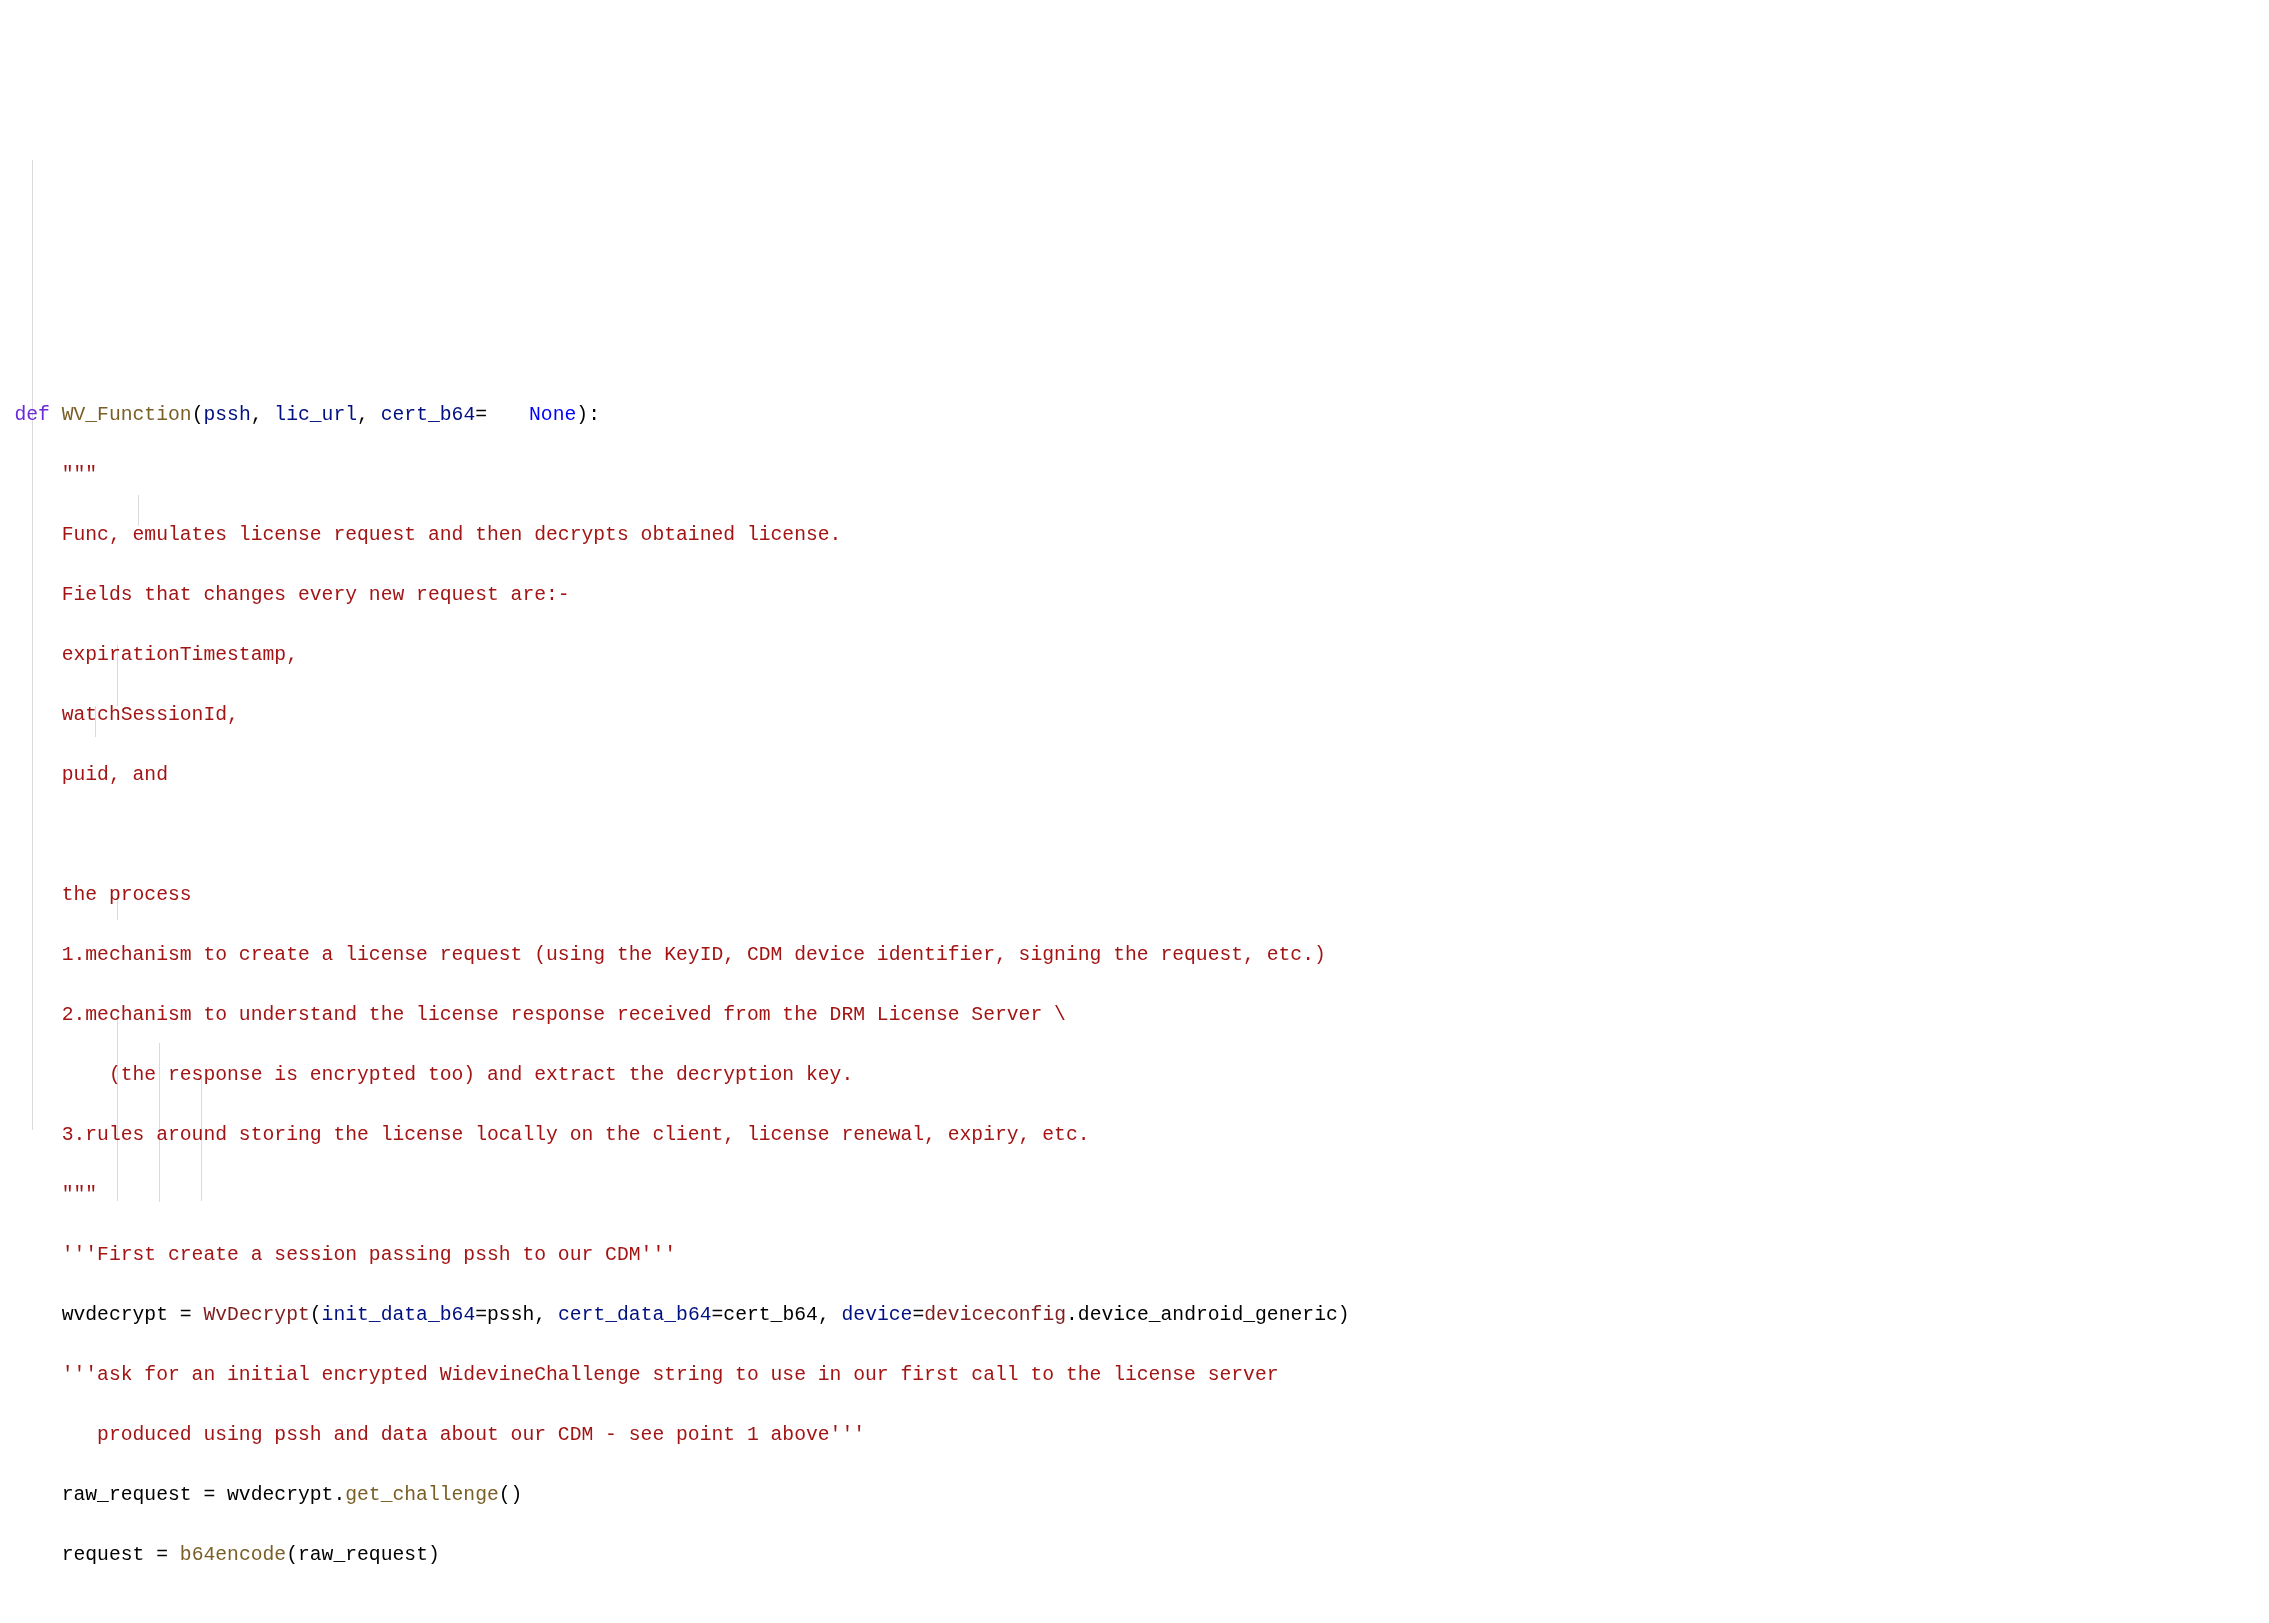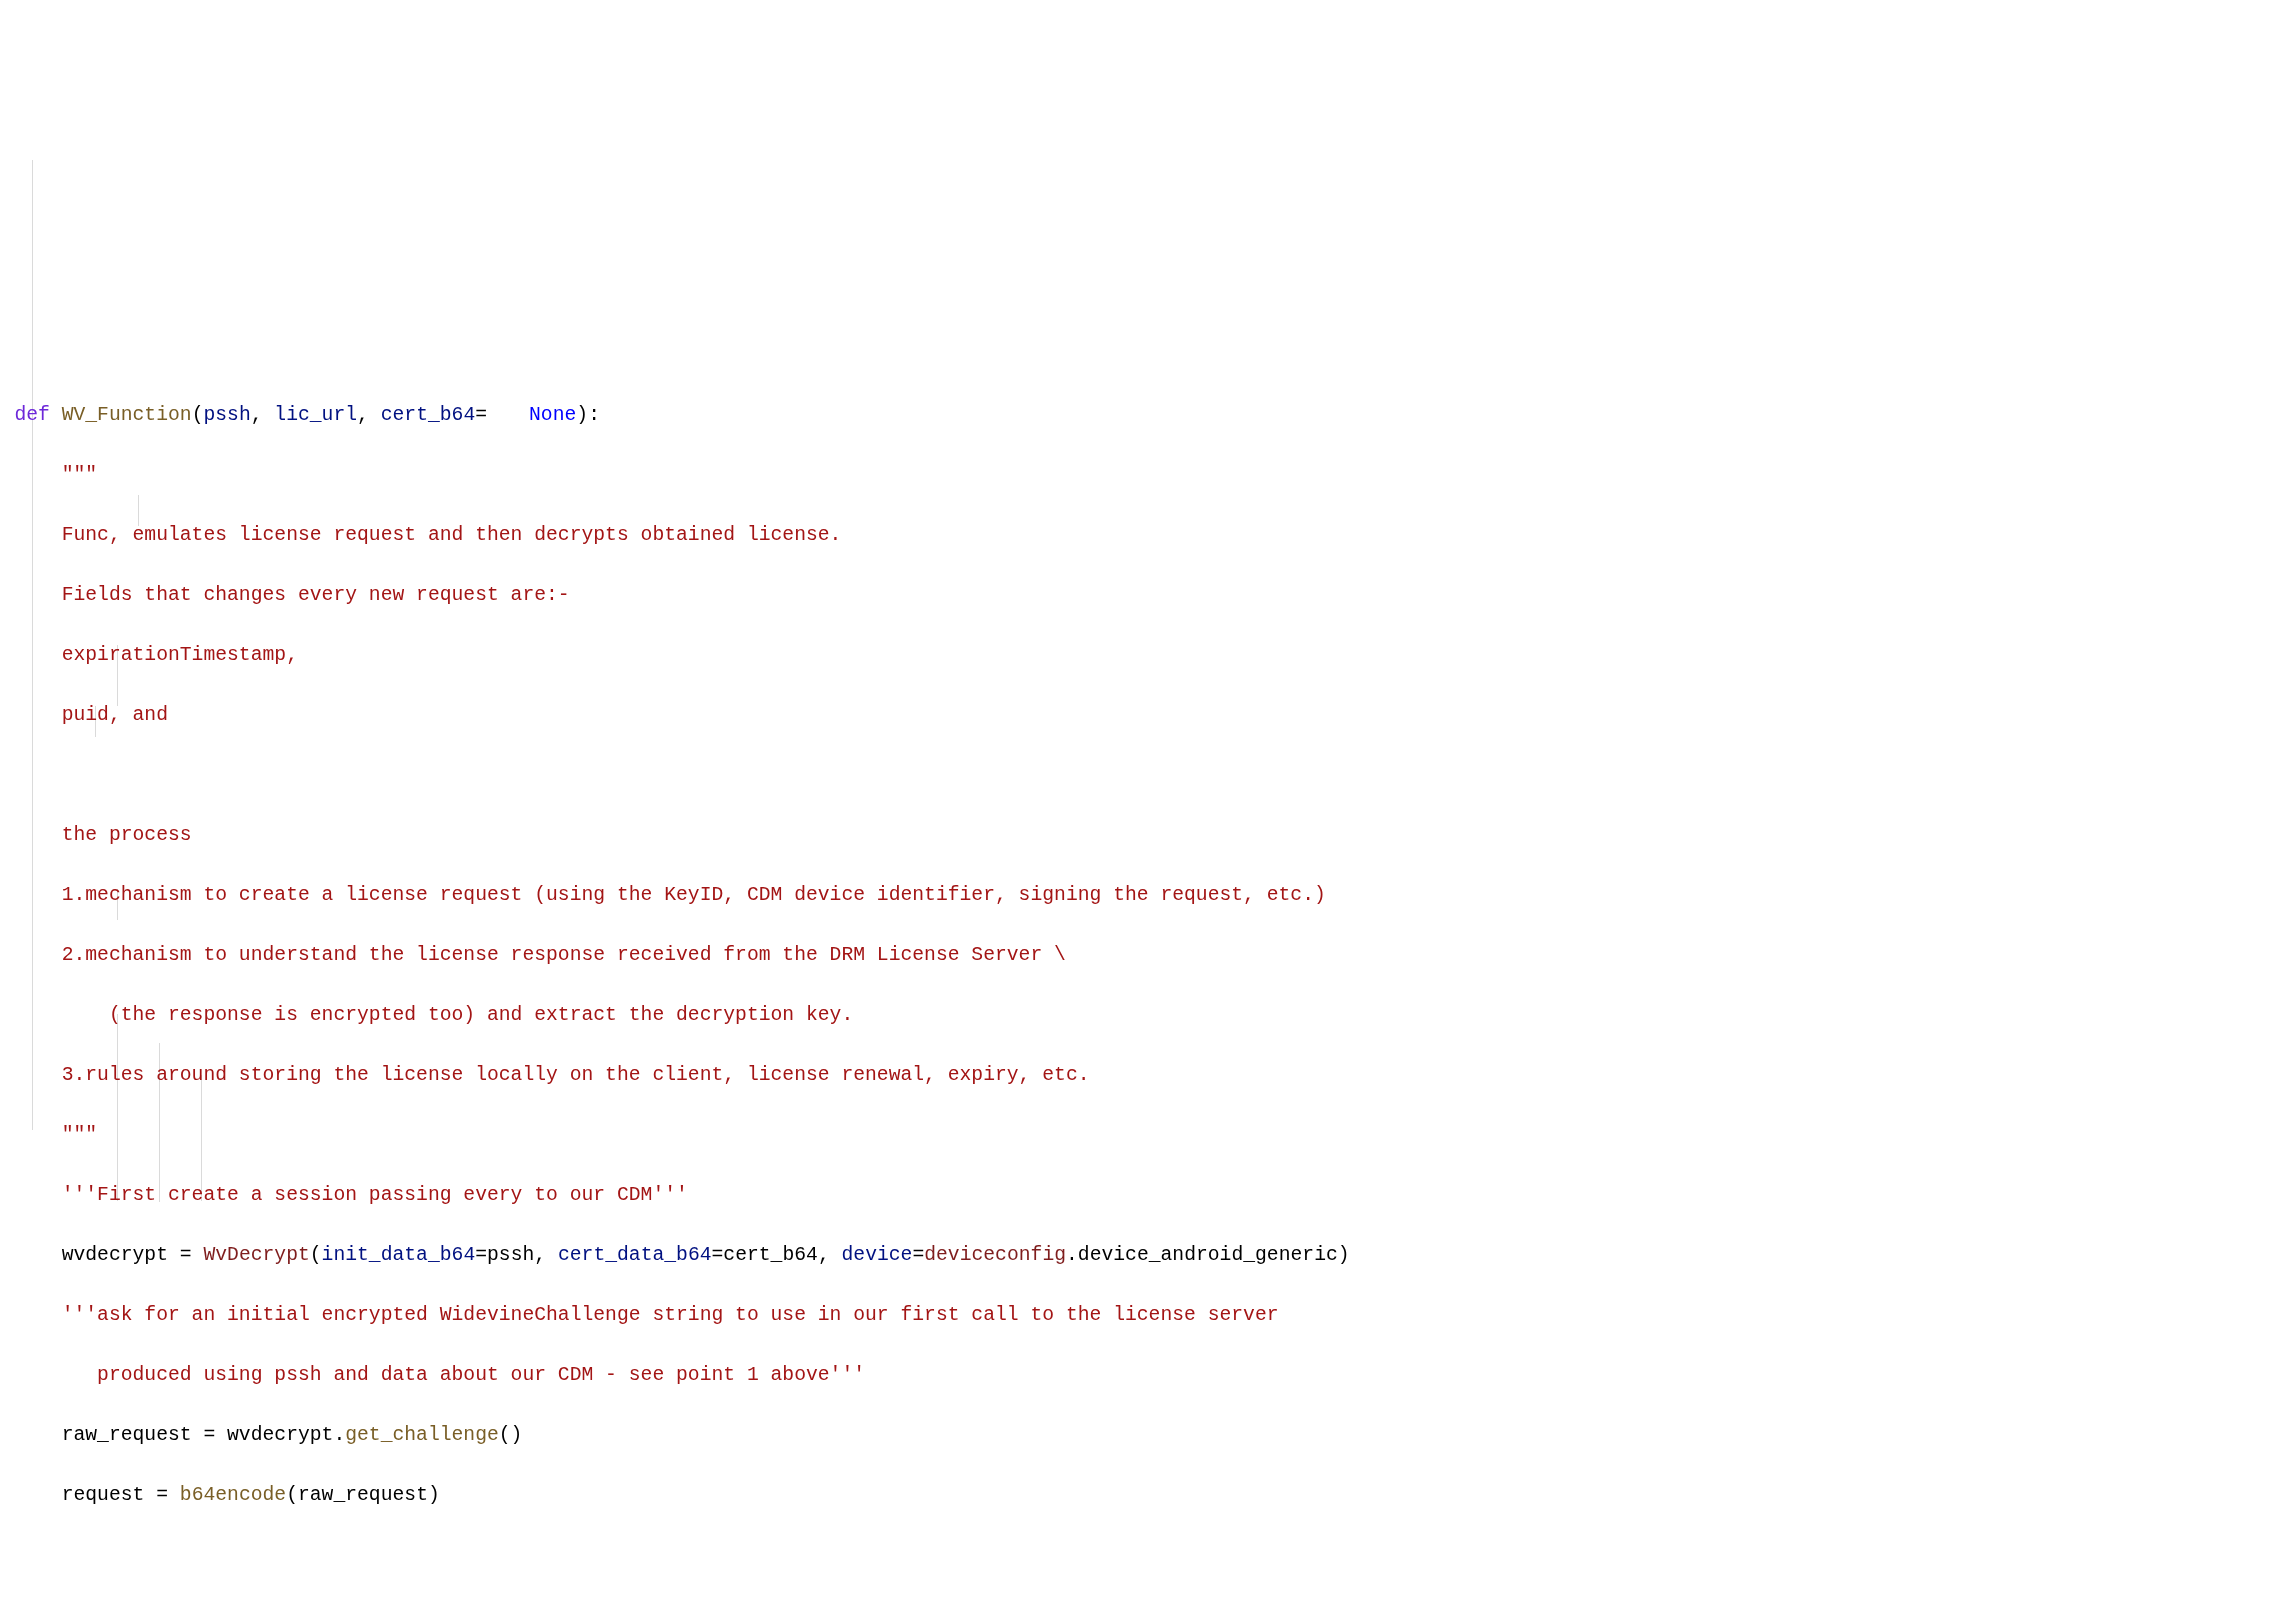--- a/index.html
+++ b/index.html
@@ -40,29 +40,30 @@
 <div class="indent-guide" style="top:365px; height:31px; left:124px;"></div>
 <div class="indent-guide" style="top:576px; height:31px; left:81px;"></div>
 <div class="indent-guide" style="top:884px; height:187px; left:103px;"></div>
 <div class="indent-guide" style="top:913px; height:159px; left:145px;"></div>
 <div class="indent-guide" style="top:945px; height:126px; left:187px;"></div>
 <span class="line"><span class="kw">def</span><span class="fn"> WV_Function</span><span>(</span><span class="prop">pssh</span><span>, </span><span class="prop">lic_url</span><span>, </span><span class="prop">cert_b64</span><span>=</span><span class="none">None</span><span>):</span></span>
 <span class="line">    <span class="doc">"""</span></span>
 <span class="line">    <span class="doc">Func, emulates license request and then decrypts obtained license.</span></span>
 <span class="line">    <span class="doc">Fields that changes every new request are:-</span></span>
 <span class="line">    <span class="doc">expirationTimestamp,</span></span>
+<span class="line">    <span class="doc">watchSessionId,</span></span>
 <span class="line">    <span class="doc">puid, and</span></span>
 <span class="line">    <span class="doc"></span></span>
 <span class="line">    <span class="doc">the process</span></span>
 <span class="line">    <span class="doc">1.mechanism to create a license request (using the KeyID, CDM device identifier, signing the request, etc.)</span></span>
 <span class="line">    <span class="doc">2.mechanism to understand the license response received from the DRM License Server \</span></span>
 <span class="line">    <span class="doc">    (the response is encrypted too) and extract the decryption key.</span></span>
 <span class="line">    <span class="doc">3.rules around storing the license locally on the client, license renewal, expiry, etc.</span></span>
 <span class="line">    <span class="doc">"""</span></span>
-<span class="line">    <span class="str">'''First create a session passing every to our CDM'''</span></span>
+<span class="line">    <span class="str">'''First create a session passing pssh to our CDM'''</span></span>
 <span class="line">    <span>wvdecrypt = </span><span class="var">WvDecrypt</span><span>(</span><span class="prop">init_data_b64</span><span>=</span><span>pssh</span><span>, </span><span class="prop">cert_data_b64</span><span>=</span><span>cert_b64</span><span>, </span><span class="prop">device</span><span>=</span><span class="var">deviceconfig</span><span>.</span><span>device_android_generic</span><span>)</span></span>
 <span class="line">    <span class="str">'''ask for an initial encrypted WidevineChallenge string to use in our first call to the license server</span></span>
 <span class="line">    <span class="str">   produced using pssh and data about our CDM - see point 1 above'''</span></span>
 <span class="line">    <span>raw_request = wvdecrypt.</span><span class="fn">get_challenge</span><span>()</span></span>
 <span class="line">    <span>request = </span><span class="fn">b64encode</span><span>(</span><span>raw_request</span><span>)</span></span>
 
 
 
 
 

